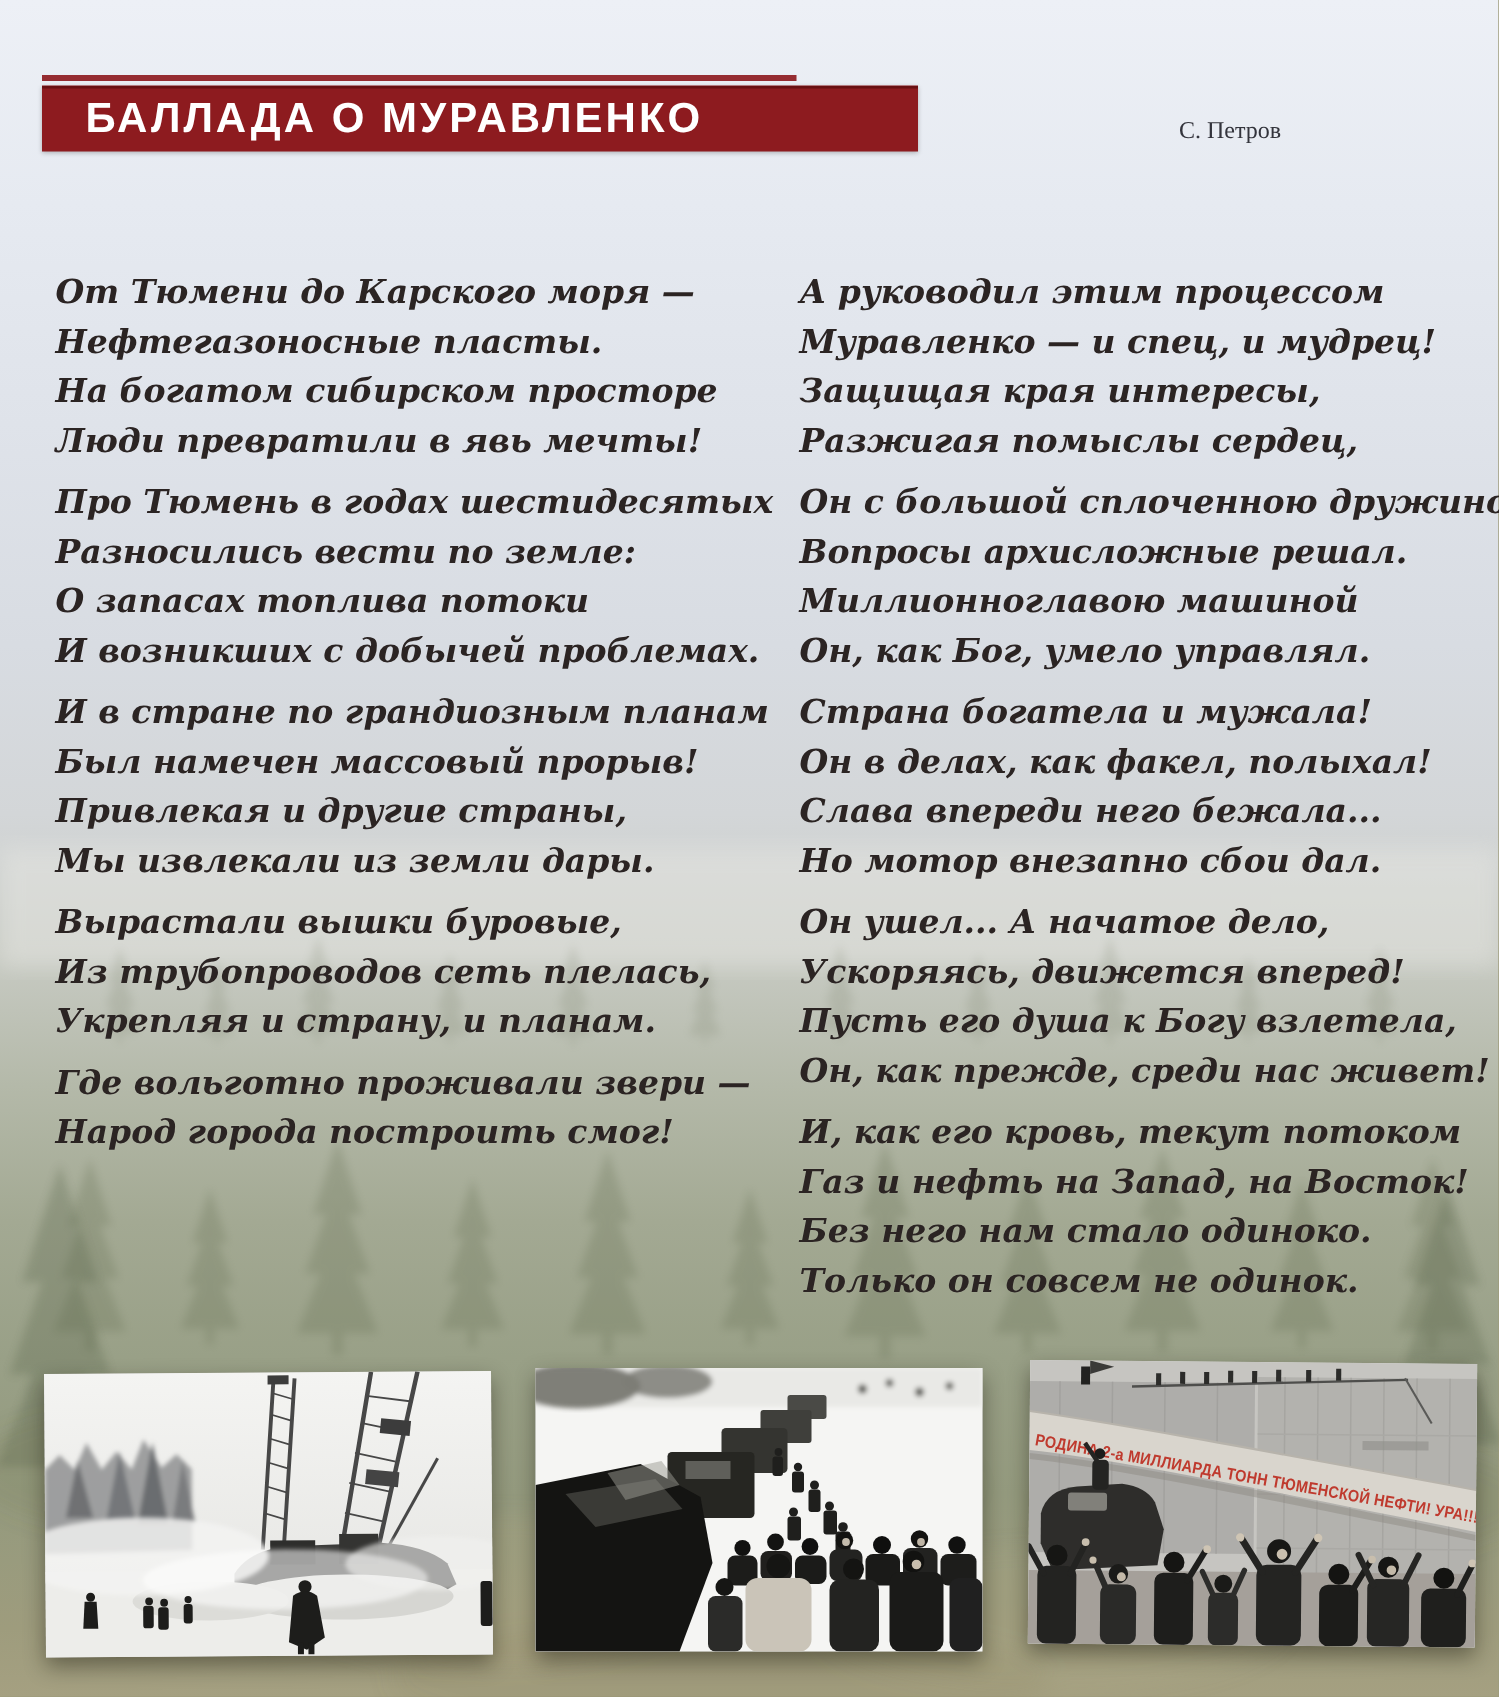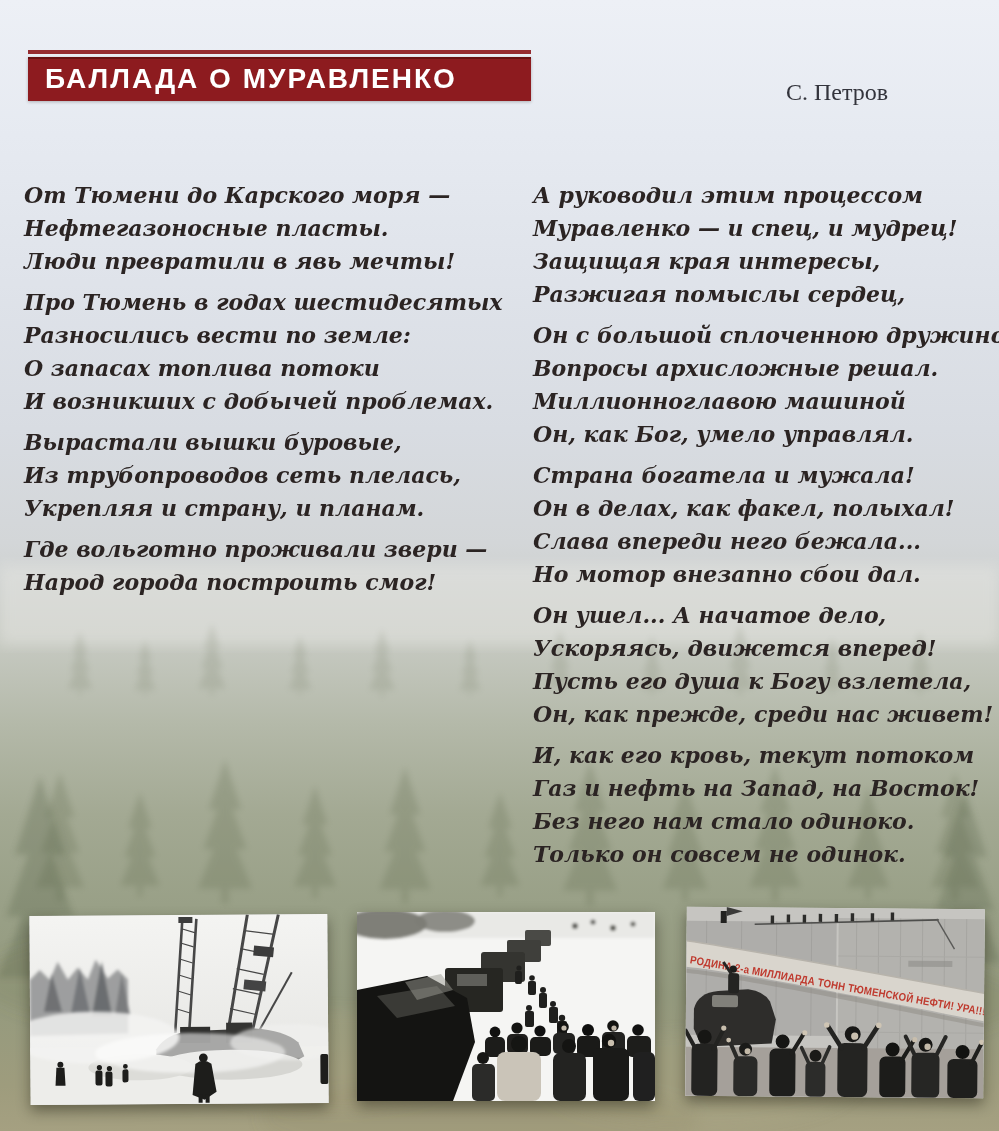--- a/index.html
+++ b/index.html
@@ -7,34 +7,34 @@
     position:relative;width:999px;height:1131px;overflow:hidden;margin:0 auto;
     font-family:"Liberation Sans",sans-serif;
     background:linear-gradient(180deg,
       #edf0f6 0%,#e6eaf1 12%,#dfe3ea 25%,#d8dce2 38%,#d3d6d8 48%,
       #c8cbc4 56%,#b4b9a9 64%,#a3a993 72%,#99a087 80%,#949a7e 88%,
       #9e9c7d 96%,#a5a081 100%);
   }
   .bg-forest{position:absolute;left:0;top:0;width:999px;height:1131px;pointer-events:none;}
   .banner-topline{position:absolute;left:28px;top:50px;width:503px;height:4px;background:#8d1b1f;opacity:.92;}
   .banner{
-    position:absolute;left:28px;top:57px;width:503px;height:44px;background:#8d1b1f;
+    position:absolute;left:28px;top:57px;width:584px;height:44px;background:#8d1b1f;
     box-shadow:inset 0 2px 0 rgba(70,5,5,.5), 0 1px 3px rgba(0,0,0,.25);
-    display:flex;align-items:center;padding-left:17px;box-sizing:border-box;
+    display:flex;align-items:center;padding-left:29px;box-sizing:border-box;
   }
   .banner-title{
     color:#ffffff;font-weight:700;font-size:28px;letter-spacing:2px;
     font-family:"Liberation Sans",sans-serif;white-space:nowrap;
   }
   .author{
     position:absolute;left:786px;top:79px;
-    font-family:"Liberation Serif",serif;font-size:24px;color:#33343c;
+    font-family:"Liberation Serif",serif;font-size:16px;color:#33343c;
   }
   .col{position:absolute;top:179px;width:480px;}
-  .col-left{left:24px;}
+  .col-left{left:37px;}
   .col-right{left:533px;}
   .stanza{margin:0 0 8px 0;}
   .line{
     font-family:"DejaVu Serif",serif;font-style:italic;font-weight:700;
     font-size:22px;line-height:33px;color:#2b2423;white-space:nowrap;
     text-shadow:0 0 1px rgba(255,255,255,.15);
   }
   .photo{
     position:absolute;width:298px;height:189px;background:#ddd;
     box-shadow:0 6px 14px rgba(25,22,10,.45);
@@ -108,27 +108,34 @@
   <div class="banner-topline"></div>
   <div class="banner">
     <span class="banner-title">БАЛЛАДА О МУРАВЛЕНКО</span>
   </div>
   <div class="author">С. Петров</div>
 
   <div class="col col-left">
     <div class="stanza">
       <div class="line">От Тюмени до Карского моря —</div>
       <div class="line">Нефтегазоносные пласты.</div>
+      <div class="line">На богатом сибирском просторе</div>
       <div class="line">Люди превратили в явь мечты!</div>
     </div>
     <div class="stanza">
       <div class="line">Про Тюмень в годах шестидесятых</div>
       <div class="line">Разносились вести по земле:</div>
       <div class="line">О запасах топлива потоки</div>
       <div class="line">И возникших с добычей проблемах.</div>
+    </div>
+    <div class="stanza">
+      <div class="line">И в стране по грандиозным планам</div>
+      <div class="line">Был намечен массовый прорыв!</div>
+      <div class="line">Привлекая и другие страны,</div>
+      <div class="line">Мы извлекали из земли дары.</div>
     </div>
     <div class="stanza">
       <div class="line">Вырастали вышки буровые,</div>
       <div class="line">Из трубопроводов сеть плелась,</div>
       <div class="line">Укрепляя и страну, и планам.</div>
     </div>
     <div class="stanza">
       <div class="line">Где вольготно проживали звери —</div>
       <div class="line">Народ города построить смог!</div>
     </div>

